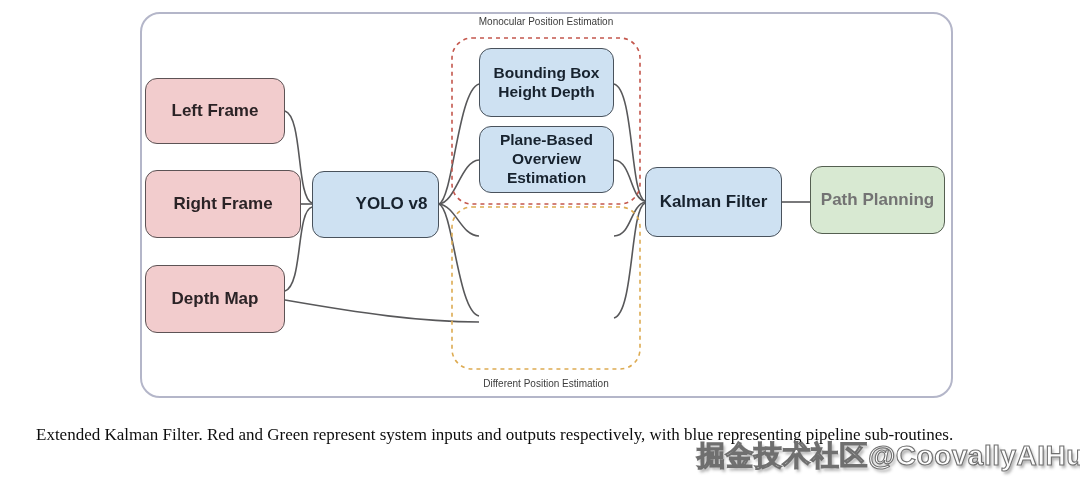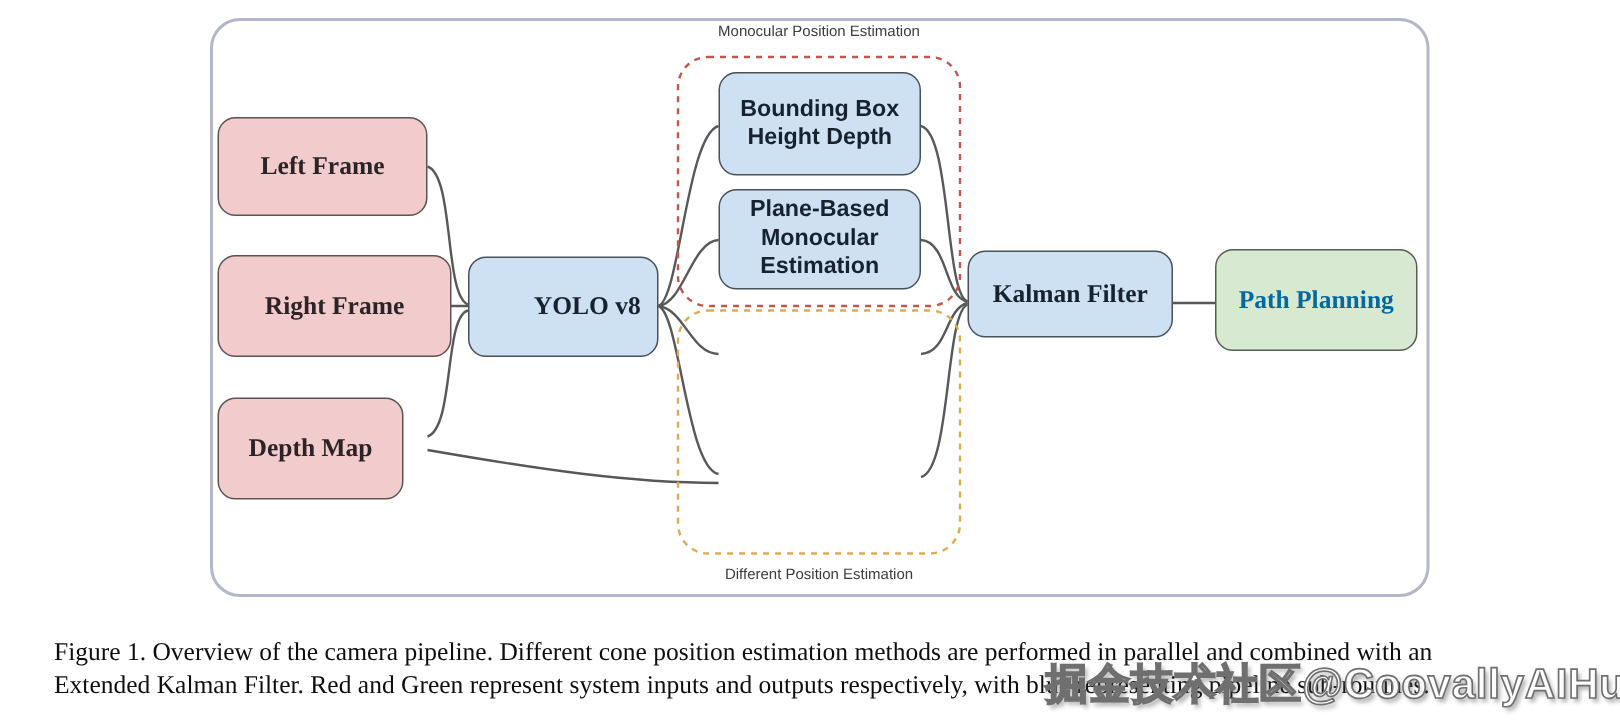--- a/index.html
+++ b/index.html
@@ -46,23 +46,23 @@
     position: absolute;
     display: flex; align-items: center; justify-content: center;
     border-radius: 12px;
     box-sizing: border-box;
     text-align: center;
     font-weight: bold;
     line-height: 1.22;
   }
   .node.input   { background: var(--input-fill, #f2cccd);  border: 1.7px solid #5d5355; color: #2b2326; }
   .node.process { background: var(--process-fill, #cee1f2); border: 1.7px solid #49525c; color: #17222e; align-items: center; }
-  .node.output  { background: var(--output-fill, #d8e9d2);  border: 1.7px solid #555f51; color: #0369a1; text-align: center; }
+  .node.output  { background: var(--output-fill, #d8e9d2);  border: 1.7px solid #555f51; color: #737373; text-align: center; }
   .node .lbl { padding: 0 10px; }
-  .node.big  { font-size: 17px; font-family: Liberation Serif, serif; }
+  .node.big  { font-size: 17px; }
   .node.mid  { font-size: 15.5px; }
   .nw { white-space: nowrap; }
 
   .group-label {
     position: absolute;
     width: 220px;
     text-align: center;
     font-size: 10px;
     color: #3c3c3c;
     font-weight: 500;
@@ -125,42 +125,41 @@
 
   <div class="group-label" style="left:436px; top:16px;">Monocular Position Estimation</div>
   <div class="group-label" style="left:436px; top:378px;">Different Position Estimation</div>
 
   <div class="node input big" style="left:145px; top:78px; width:140px; height:66px;">
     <span class="lbl nw">Left Frame</span>
   </div>
   <div class="node input big" style="left:145px; top:170px; width:156px; height:68px;">
     <span class="lbl nw">Right Frame</span>
   </div>
-  <div class="node input big" style="left:145px; top:265px; width:124px; height:68px;">
+  <div class="node input big" style="left:145px; top:265px; width:140px; height:68px;">
     <span class="lbl nw">Depth Map</span>
   </div>
 
   <div class="node process big" style="left:312px; top:171px; width:127px; height:67px;padding-left:32px;">
     <span class="lbl nw">YOLO v8</span>
   </div>
 
   <div class="node process mid" style="left:479px; top:48px; width:135px; height:69px;">
     <span class="lbl">Bounding Box Height Depth</span>
   </div>
   <div class="node process mid" style="left:479px; top:126px; width:135px; height:67px;">
-    <span class="lbl">Plane-Based Monocular Estimation</span>
+    <span class="lbl">Plane-Based Overview Estimation</span>
   </div>
 
-  <div class="node process big" style="left:645px; top:167px; width:137px; height:58px;">
+  <div class="node process big" style="left:645px; top:167px; width:137px; height:70px;">
     <span class="lbl nw">Kalman Filter</span>
   </div>
   <div class="node output big" style="left:810px; top:166px; width:135px; height:68px;">
     <span class="lbl nw">Path Planning</span>
   </div>
 
   <div class="caption">
-    <span class="cline">Figure 1.  Overview of the camera pipeline.  Different cone position estimation methods are performed in parallel and combined with an</span>
     <span class="cline">Extended Kalman Filter. Red and Green represent system inputs and outputs respectively, with blue representing pipeline sub-routines.</span>
   </div>
 
   <div class="watermark">掘金技术社区@CoovallyAIHub</div>
 
 </div>
 
 </body></html>

